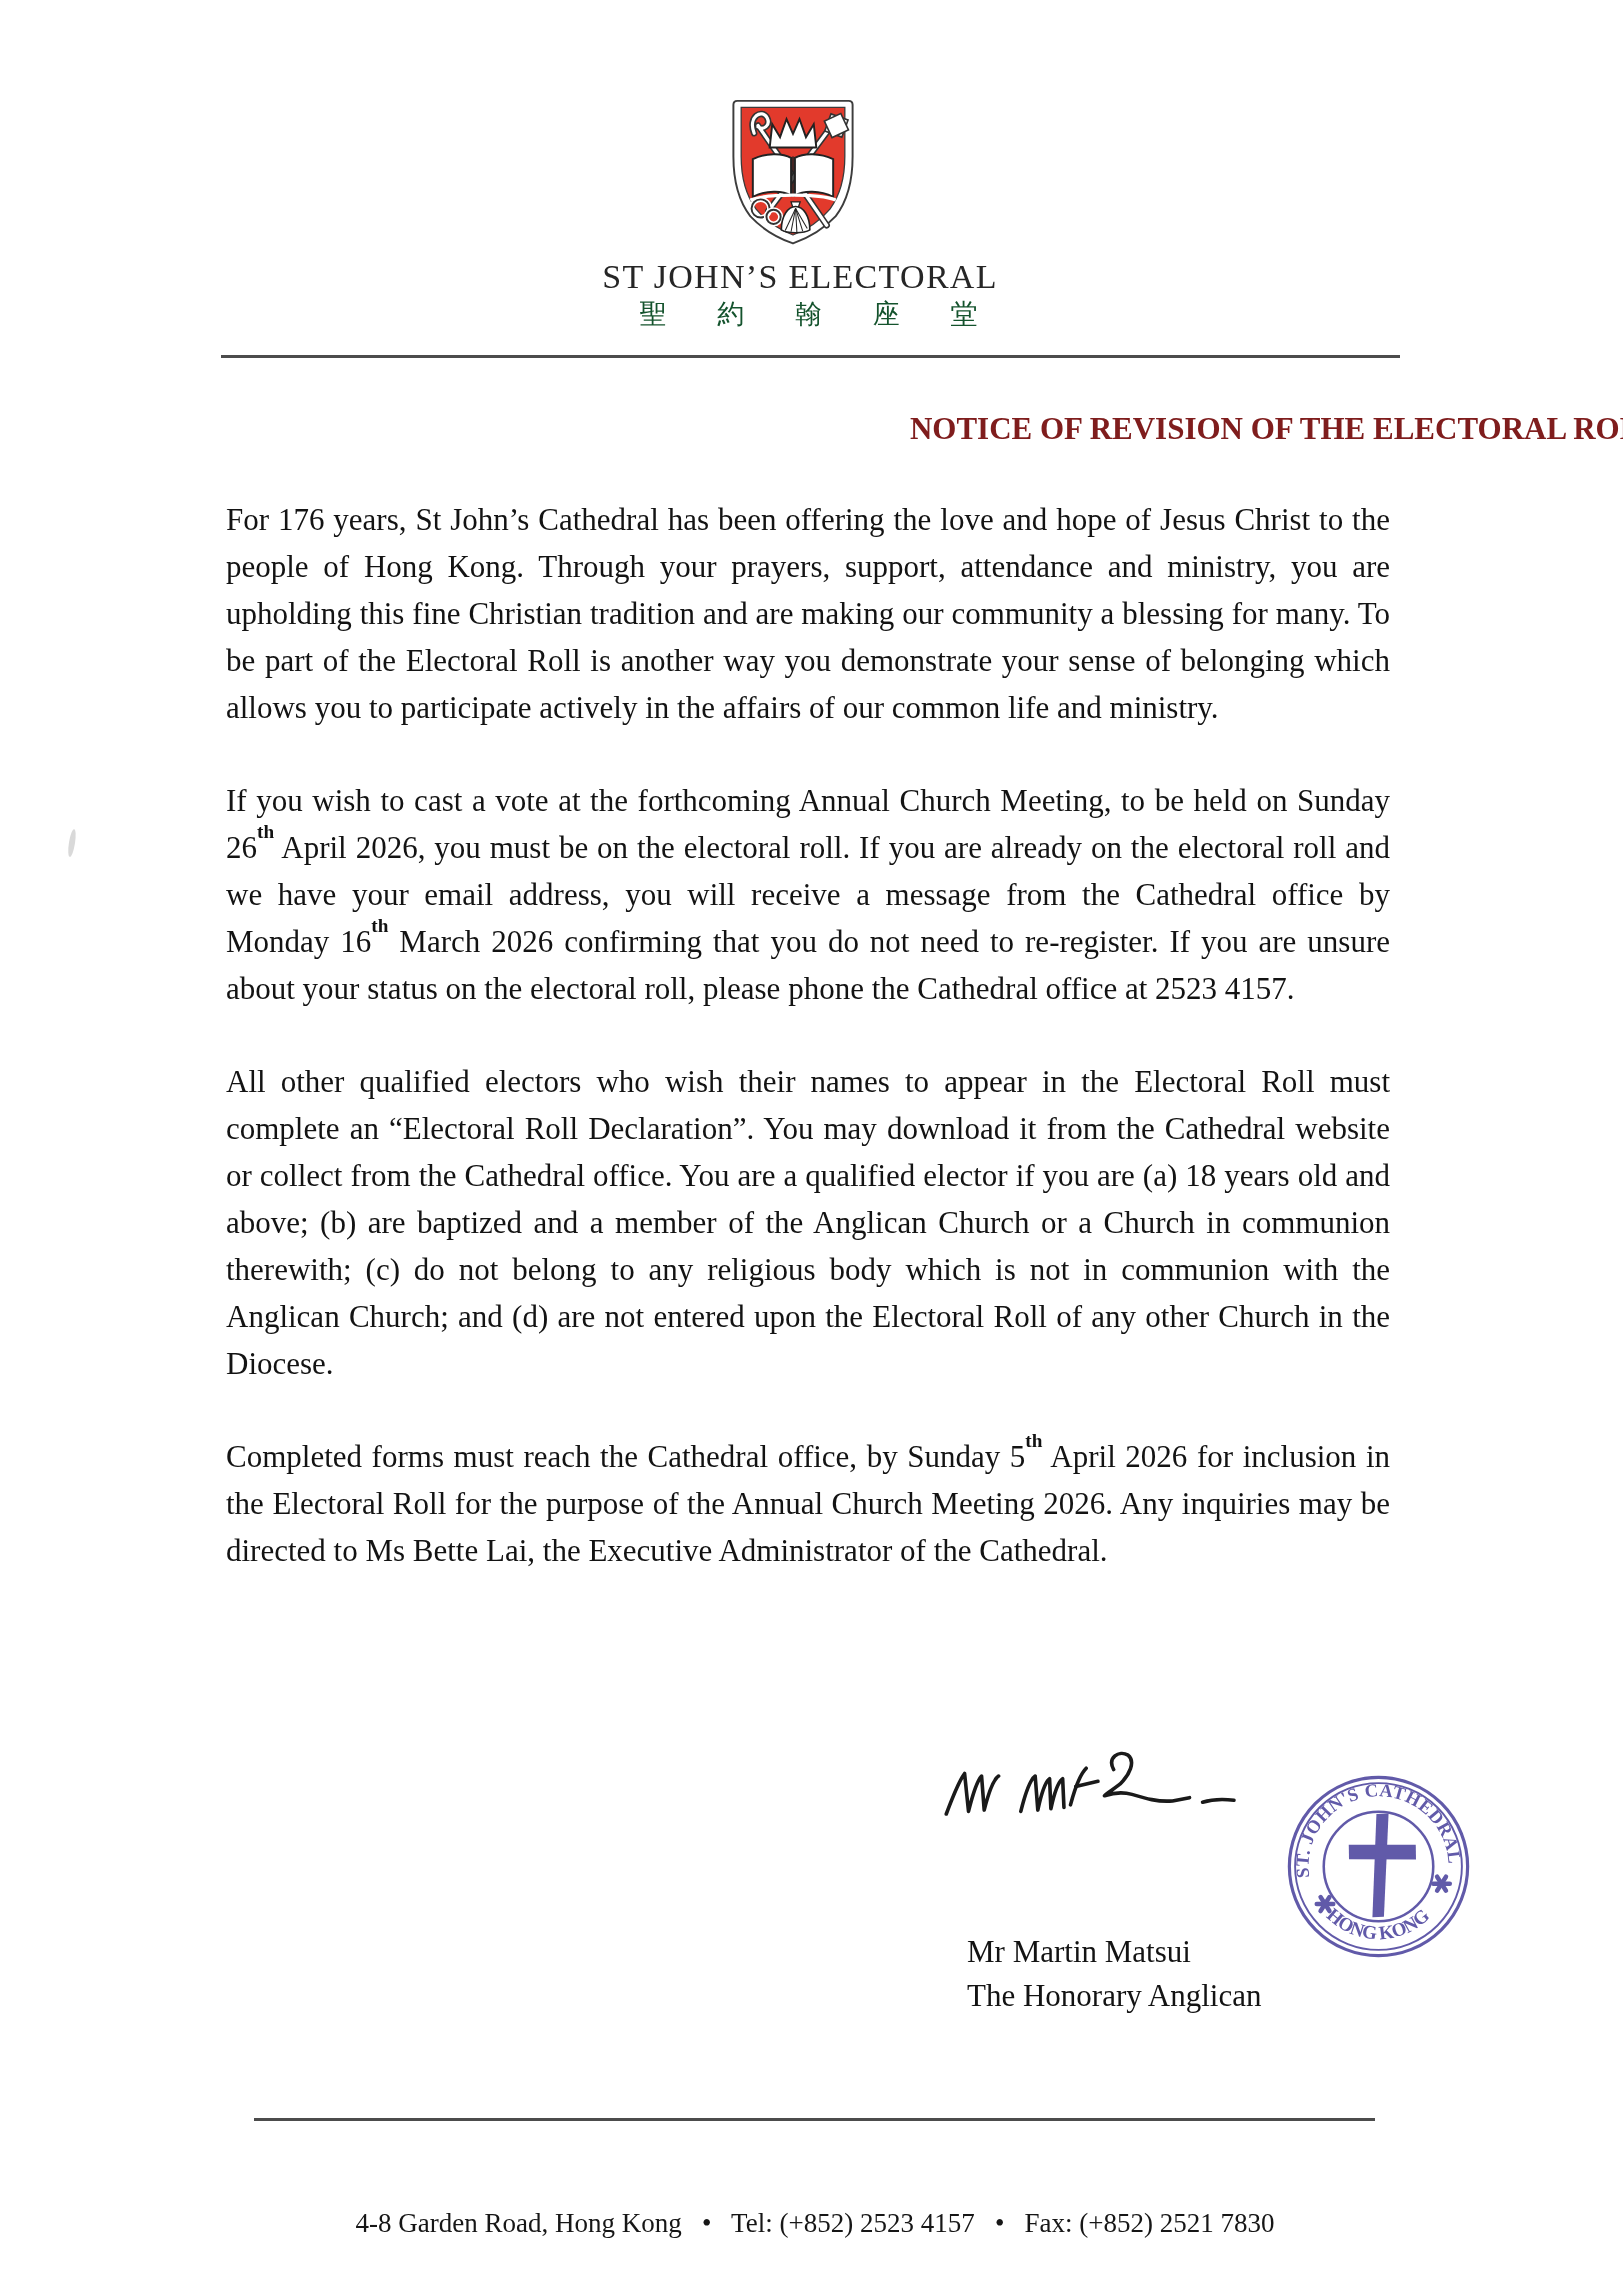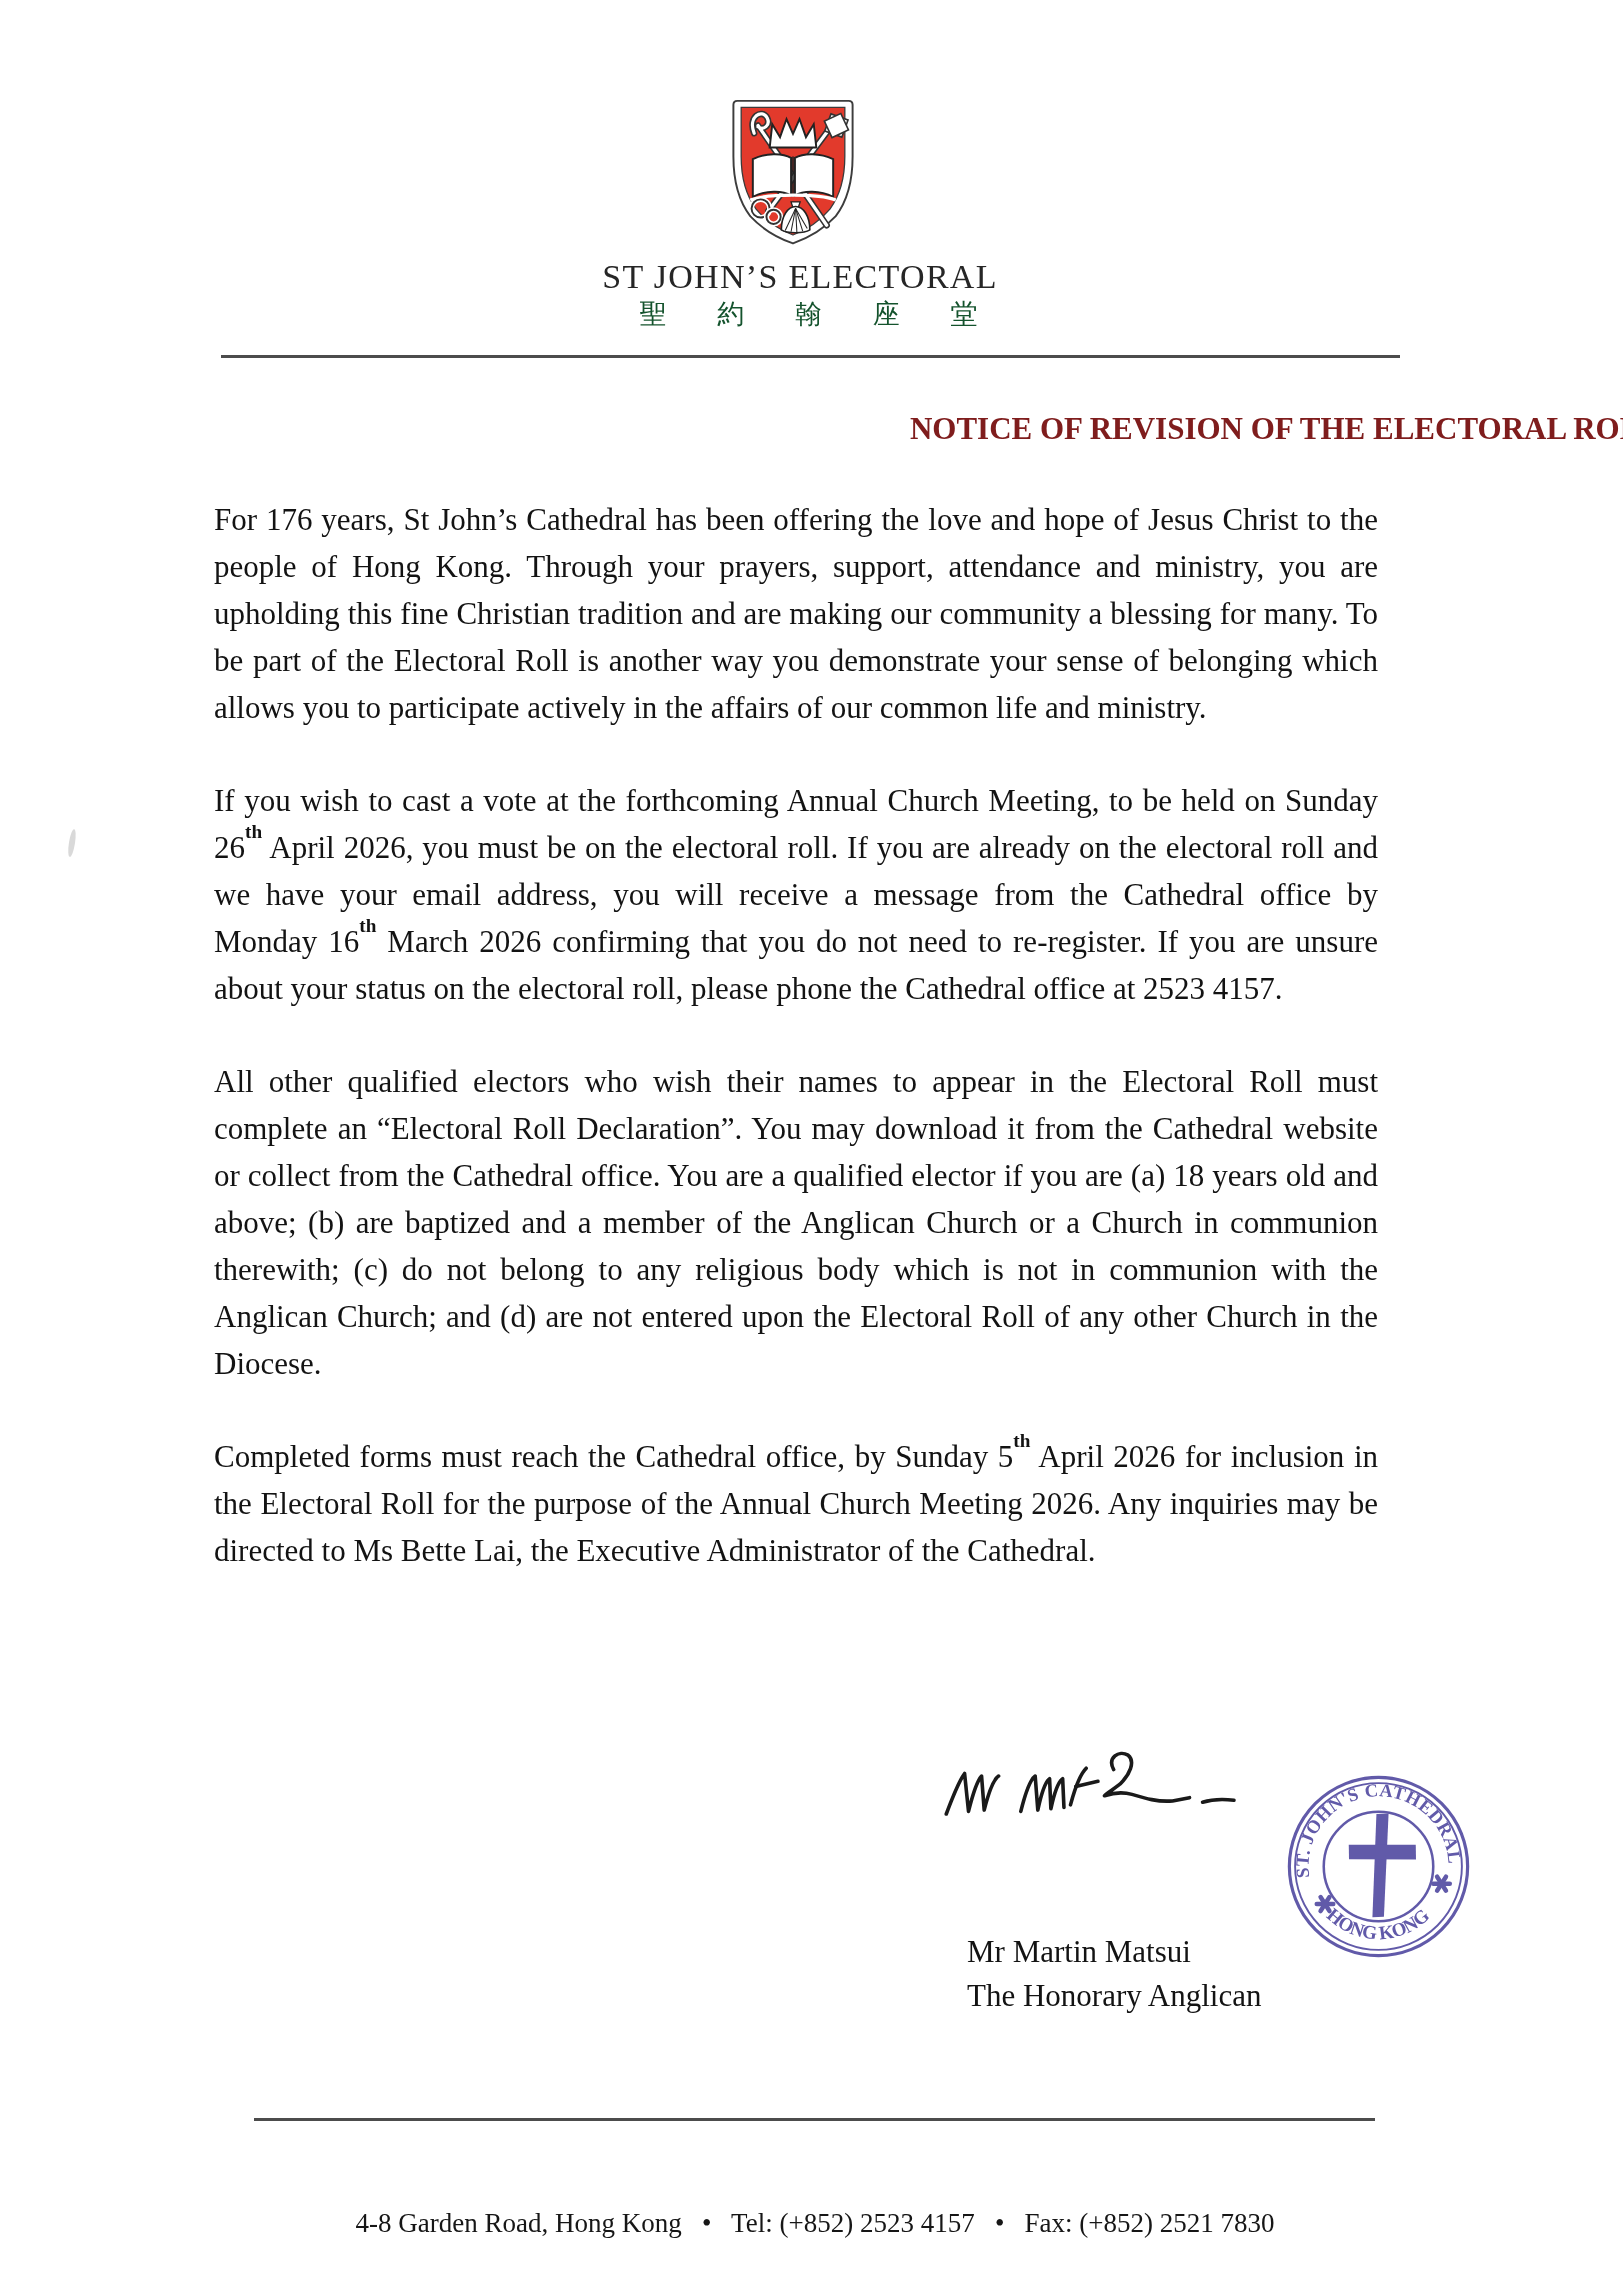--- a/index.html
+++ b/index.html
@@ -22,21 +22,21 @@
   }
   .header-rule{
     position:absolute;top:355px;left:221px;width:1179px;height:3.3px;
     background:#4c4c4c;
   }
   .title{
     position:absolute;top:411px;left:0;width:1613px;
     text-align:right;font-weight:bold;font-size:31px;color:#7f1d1d;padding-left:48px;
   }
   .body-text{
-    position:absolute;top:496px;left:214px;width:1164px;
+    position:absolute;top:496px;left:226px;width:1164px;
     font-size:31px;line-height:47px;text-align:justify;color:#131313;
   }
   .body-text p{margin:0 0 46px 0;}
   sup{
     font-size:0.62em;line-height:0;position:relative;top:-0.45em;font-weight:bold;
   }
   .sig-script{position:absolute;left:941px;top:1746px;width:327px;height:85px;}
   .sig-block{
     position:absolute;left:967px;top:1930px;width:367px;
     font-size:31px;line-height:44px;color:#131313;

